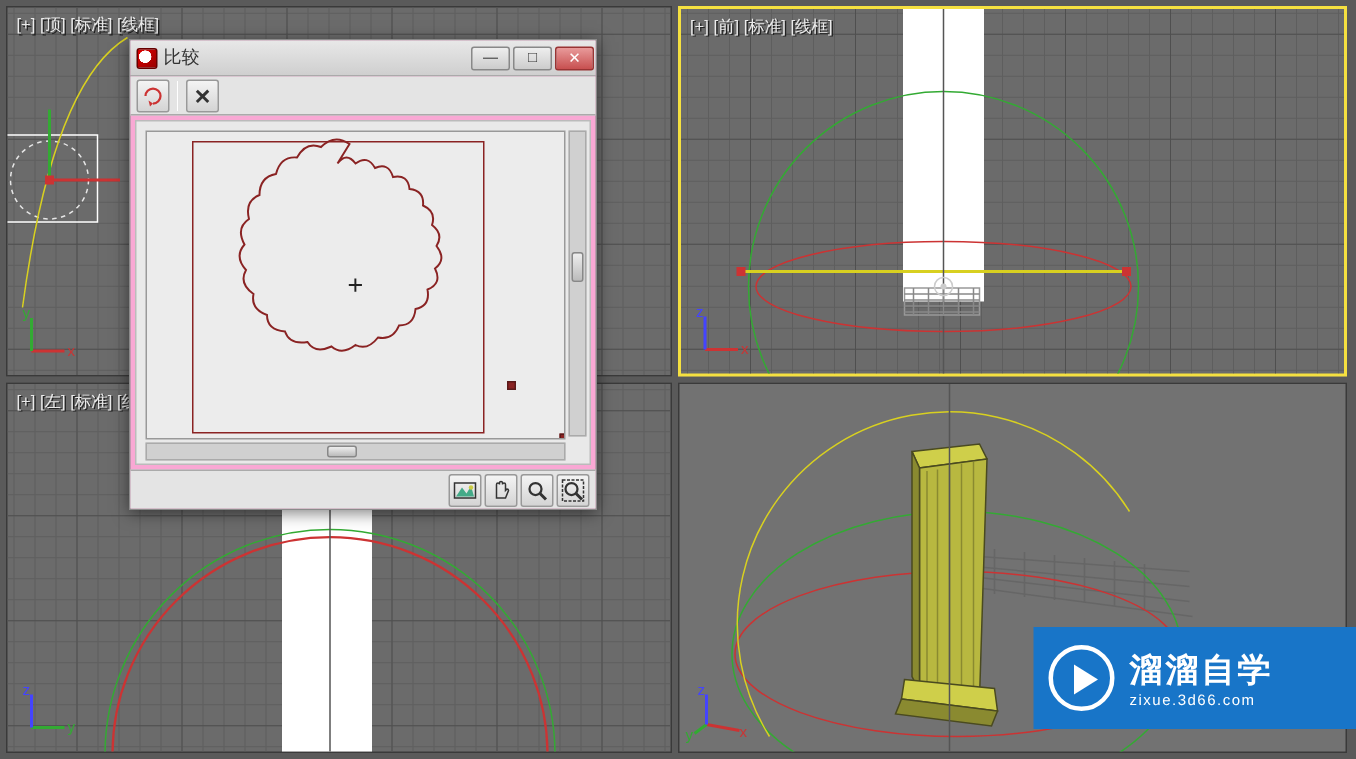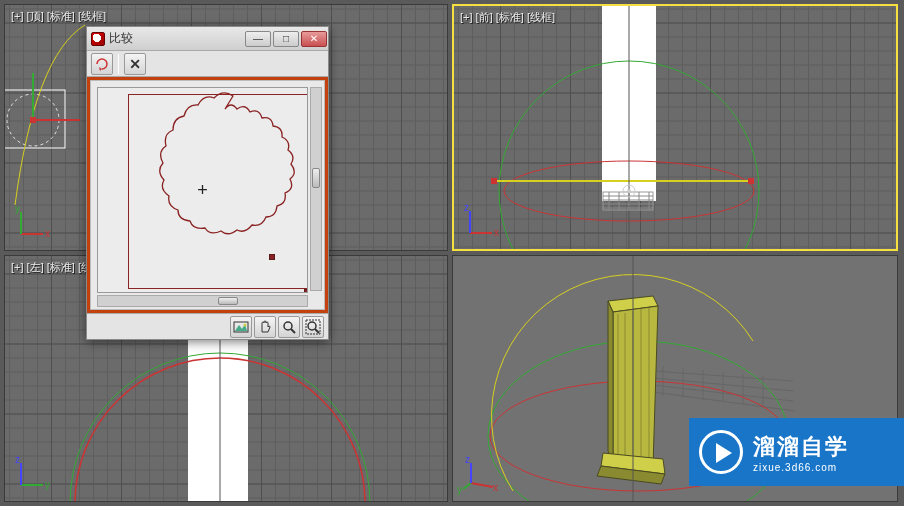--- a/index.html
+++ b/index.html
@@ -51,22 +51,22 @@
     background-image:
       linear-gradient(#4f4f4f 1px, transparent 1px),
       linear-gradient(90deg,#4f4f4f 1px, transparent 1px);
     background-size: 70px 70px;
     background-position: center;
   }
   
   .dialog {
     position: absolute;
     left: 86px; top: 26px;
-    width: 243px;
-    background: #c2410c;
+    width: 312px;
+    background: #f9a8d4;
     border: 1px solid #8a8a8a;
     box-shadow: 0 2px 10px rgba(0,0,0,.5);
     z-index: 50;
   }
   .titlebar {
     height: 24px;
     background: linear-gradient(#e8e8e8,#cfcfcf);
     border-bottom: 1px solid #aaa;
     display: flex; align-items: center;
     padding-left: 4px;

